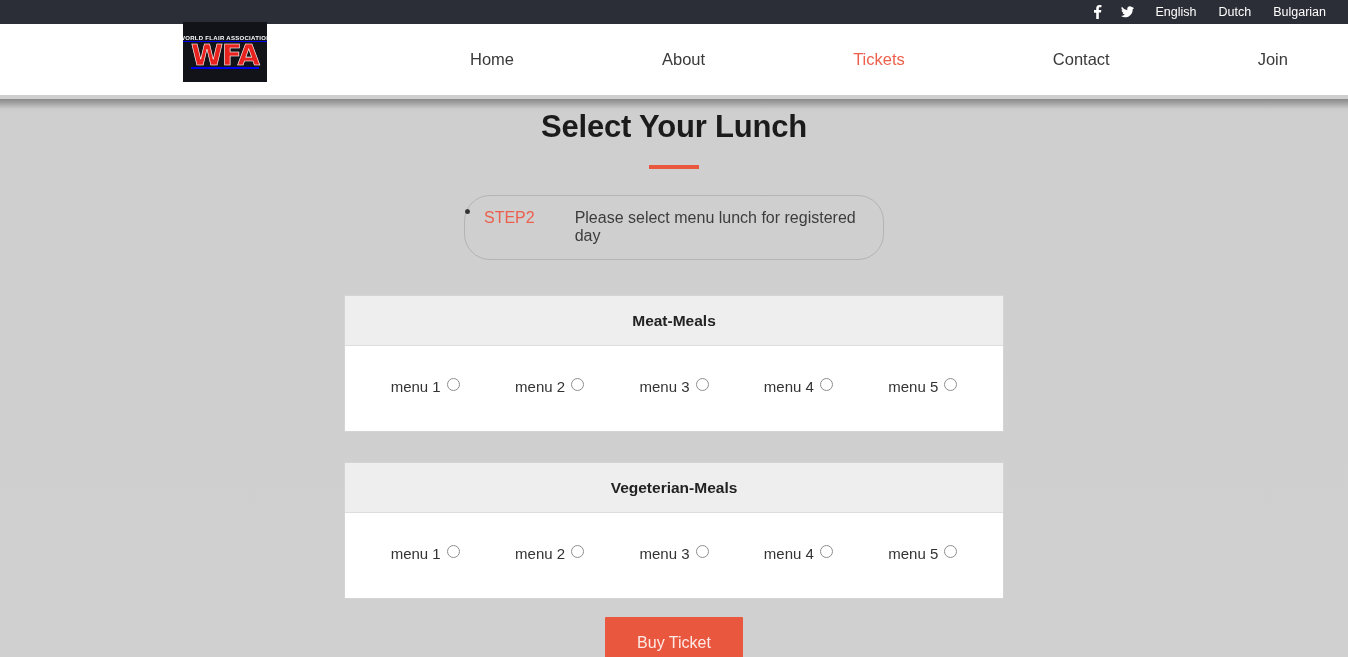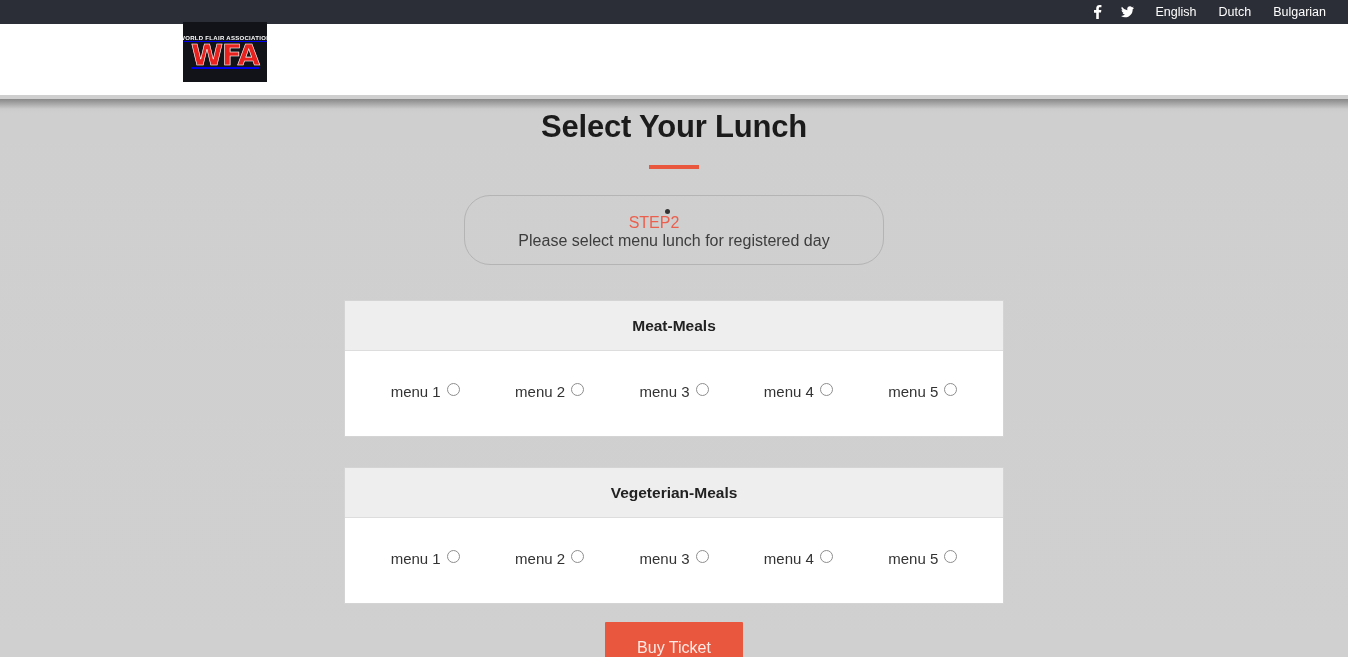--- a/index.html
+++ b/index.html
@@ -140,23 +140,22 @@
   }
 
   .step-pill {
     width: 420px;
     margin: 26px auto 8px;
     border: 1px solid #b4b4b4;
     border-radius: 26px;
     padding: 13px 0 14px;
     box-sizing: border-box;
     display: flex;
-    align-items: center;
+    align-items: flex-start;
     justify-content: center;
-    flex-direction: column;
   }
   .step-dot {
     width: 5px;
     height: 5px;
     border-radius: 50%;
     background: #333333;
     margin-right: 14px;
   }
   .step-label {
     color: #ec5f4d;
@@ -250,20 +249,27 @@
     <a class="lang" href="#">Dutch</a>
     <a class="lang" href="#">Bulgarian</a>
   </div>
 </div>
 
 <div class="header">
   <a class="logo" href="#">
     <span class="logo-top">WORLD FLAIR ASSOCIATION</span>
     <span class="logo-mark">WFA</span>
   </a>
+  <nav class="nav">
+    <a class="nav-link" href="#">Home</a>
+    <a class="nav-link" href="#">About</a>
+    <a class="nav-link active" href="#">Tickets</a>
+    <a class="nav-link" href="#">Contact</a>
+    <a class="nav-link" href="#">Join</a>
+  </nav>
 </div>
 
 <div class="page">
 
   <h1 class="page-title">Select Your Lunch</h1>
   <div class="title-rule"></div>
 
   <div class="step-pill">
     <span class="step-dot"></span>
     <span class="step-label">STEP2</span>

